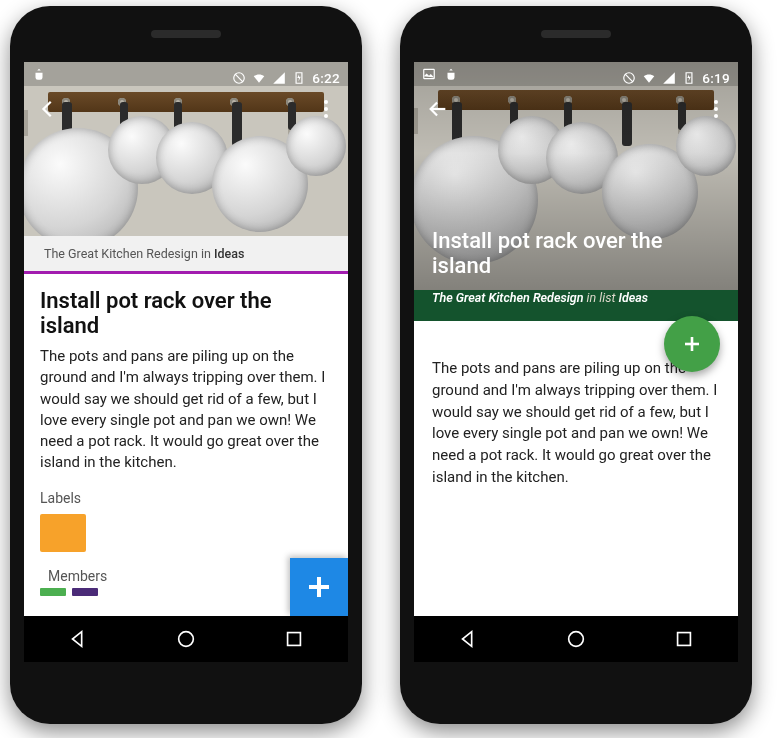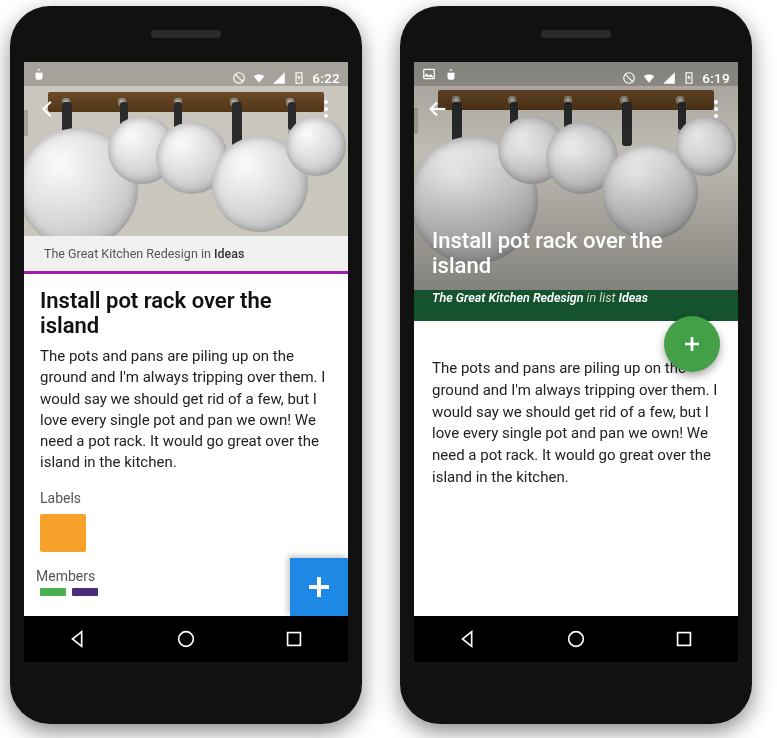--- a/index.html
+++ b/index.html
@@ -146,21 +146,21 @@
   .desc-a {
     font-size:15px; line-height:1.42; color:#222;
     padding: 0 16px 14px;
   }
   .section-label-a {
     font-size:14px; color:#555; padding: 2px 16px 8px;
   }
   .label-swatch {
     margin: 0 16px; width:46px; height:38px; background:#f7a22a; border-radius:2px;
   }
-  .members-label-a { font-size:14px; color:#555; padding: 16px 12px 0; }
+  .members-label-a { font-size:14px; color:#555; padding: 16px 24px 0; }
   .member-chips { display:flex; gap:6px; padding:4px 16px; }
   .member-chips .chip { width:26px; height:8px; border-radius:1px; }
   .member-chips .chip:nth-child(1){background:#4caf50}
   .member-chips .chip:nth-child(2){background:#4b2b78}
 
   .fab-a {
     position:absolute; right:0; bottom:0;
     width:58px; height:58px; background:#1e88e5;
     display:flex; align-items:center; justify-content:center;
     box-shadow: -2px -2px 6px rgba(0,0,0,.25);

